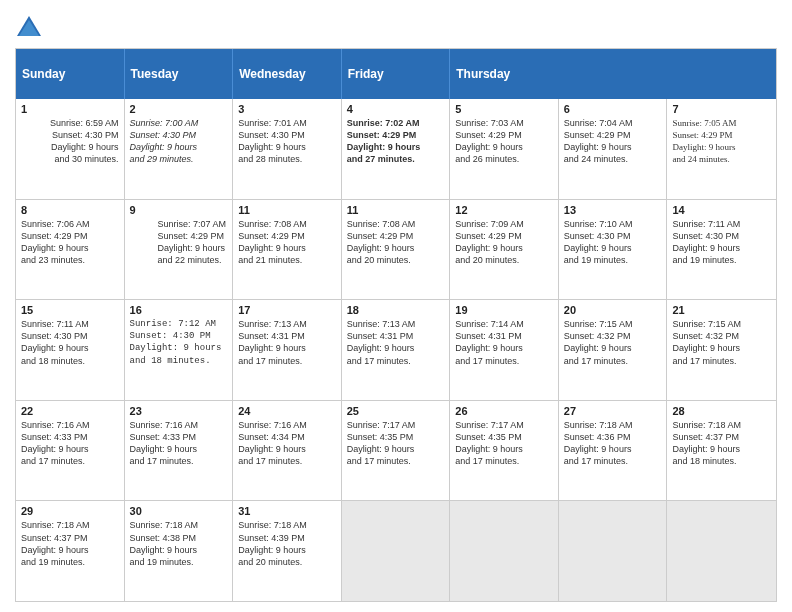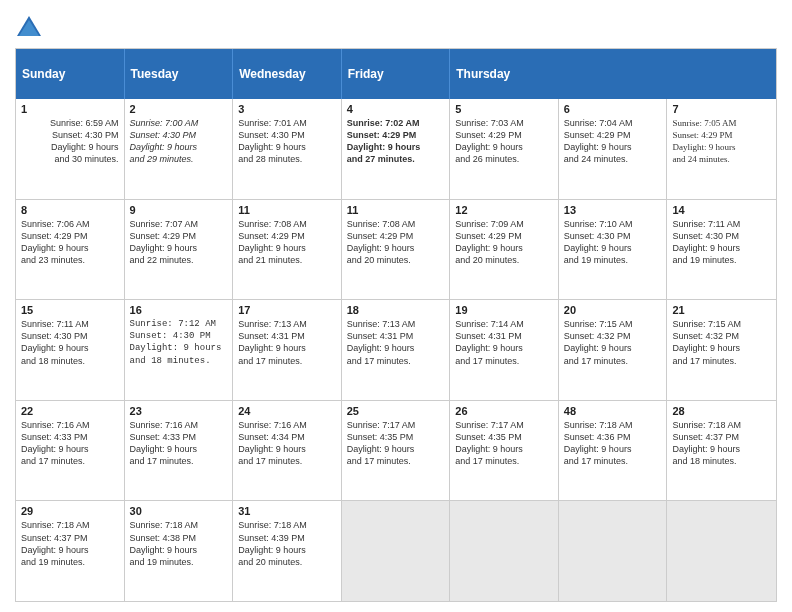--- a/index.html
+++ b/index.html
@@ -201,21 +201,21 @@
         <div class="cal-row">
           <div class="cal-cell">
             <span class="day-num">8</span>
             <div class="cell-text" style="white-space: pre-line;">Sunrise: 7:06 AM
 Sunset: 4:29 PM
 Daylight: 9 hours
 and 23 minutes.</div>
           </div>
           <div class="cal-cell">
             <span class="day-num">9</span>
-            <div class="cell-text" style="white-space: pre-line;">Sunrise: 7:07 AM
+            <div class="cell-text" style="white-space: pre-line; margin-left: 28px;">Sunrise: 7:07 AM
 Sunset: 4:29 PM
 Daylight: 9 hours
 and 22 minutes.</div>
           </div>
           <div class="cal-cell">
             <span class="day-num">11</span>
             <div class="cell-text" style="white-space: pre-line;">Sunrise: 7:08 AM
 Sunset: 4:29 PM
 Daylight: 9 hours
 and 21 minutes.</div>
@@ -330,21 +330,21 @@
 and 17 minutes.</div>
           </div>
           <div class="cal-cell">
             <span class="day-num">26</span>
             <div class="cell-text" style="white-space: pre-line;">Sunrise: 7:17 AM
 Sunset: 4:35 PM
 Daylight: 9 hours
 and 17 minutes.</div>
           </div>
           <div class="cal-cell">
-            <span class="day-num">48</span>
+            <span class="day-num">27</span>
             <div class="cell-text" style="white-space: pre-line;">Sunrise: 7:18 AM
 Sunset: 4:36 PM
 Daylight: 9 hours
 and 17 minutes.</div>
           </div>
           <div class="cal-cell">
             <span class="day-num">28</span>
             <div class="cell-text" style="white-space: pre-line;">Sunrise: 7:18 AM
 Sunset: 4:37 PM
 Daylight: 9 hours

